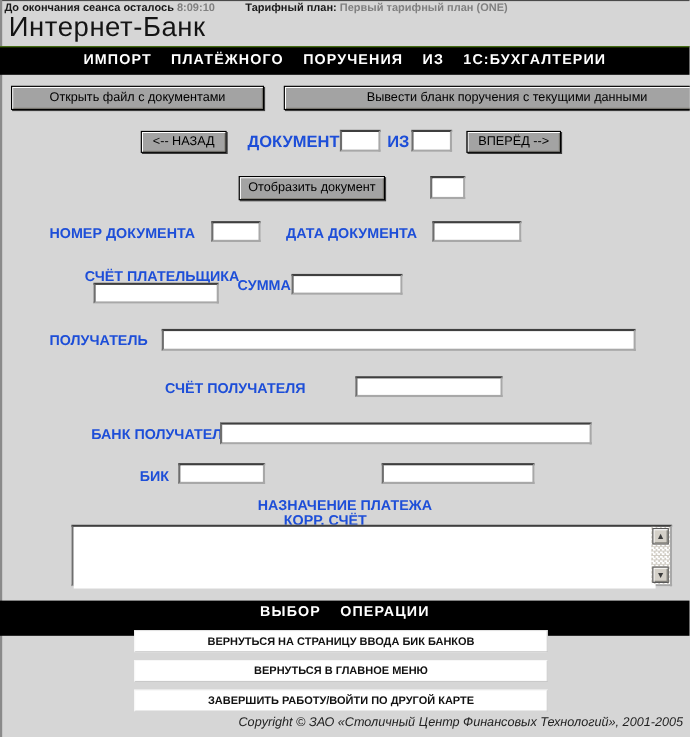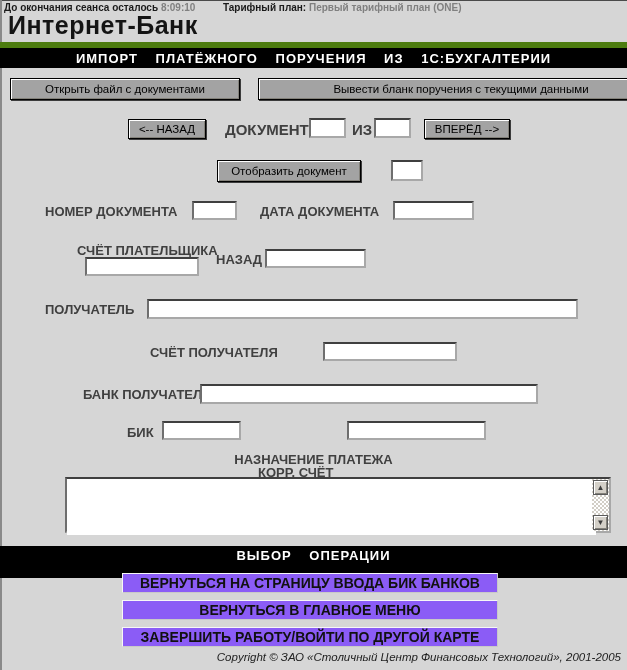--- a/index.html
+++ b/index.html
@@ -14,61 +14,61 @@
     overflow:hidden;
   }
   .frame-top{position:absolute;top:0;left:0;right:0;height:1px;background:#4a4a4a;}
   .frame-left{position:absolute;top:0;left:0;bottom:0;width:2px;background:#8a8a8a;}
 
   
   .session{position:absolute;left:4px;top:2px;font-size:10px;font-weight:bold;color:#1a1a1a;white-space:nowrap;}
   .session .muted{color:#808080;}
   .session .gap{display:inline-block;width:22px;}
 
-  .title{position:absolute;left:8px;top:11px;font-size:25px;font-weight:bold;color:#141414;letter-spacing:.5px;}
+  .title{position:absolute;left:8px;top:11px;font-size:25px;font-weight:normal;color:#141414;letter-spacing:.5px;}
 
   
   .bar{position:absolute;left:0;right:0;background:#000;color:#fff;font-weight:bold;
        font-size:13px;text-align:center;letter-spacing:1px;word-spacing:13px;white-space:nowrap;}
-  .bar1{top:42px;height:26px;border-top:6px solid #4d7c0f;box-sizing:border-box;line-height:22px;}
+  .bar1{top:42px;height:26px;border-top:1px solid #4d7c0f;box-sizing:border-box;line-height:22px;}
   .bar2{top:546px;height:32px;line-height:20px;}
 
   
   .wbtn{position:absolute;background:#a3a3a3;border:1px solid #000;
         box-shadow:inset 1px 1px 0 #ffffff, inset -1px -1px 0 #83817a, 1px 1px 0 #3c3c3c;
         font-family:"Liberation Sans",sans-serif;font-size:11.5px;color:#000;
         text-align:center;padding:0;cursor:pointer;box-sizing:border-box;}
 
   
   .tb{position:absolute;background:#fff;border:2px solid;border-color:#3f3f3f #a8a8a8 #a8a8a8 #6e6e6e;
       box-sizing:border-box;font-family:"Liberation Sans",sans-serif;font-size:12px;padding:0 2px;}
 
-  .lbl{position:absolute;font-weight:bold;font-size:13px;color:#404040;white-space:nowrap;}
+  .lbl{position:absolute;font-weight:bold;font-size:13px;color:#1d4ed8;white-space:nowrap;}
   .lbl-big{font-size:15px;}
 
   
   .ta-wrap{position:absolute;left:65px;top:477px;width:546px;height:56px;background:#fff;
            border:2px solid;border-color:#3f3f3f #a8a8a8 #a8a8a8 #6e6e6e;box-sizing:border-box;}
   .ta-wrap textarea{position:absolute;left:0;top:0;right:17px;bottom:0;width:525px;height:52px;
            border:none;outline:none;resize:none;background:#fff;overflow:hidden;
            font-family:"Liberation Sans",sans-serif;font-size:12px;}
   .sbar{position:absolute;right:0;top:0;bottom:0;width:17px;
         background-image:conic-gradient(#ffffff 25%,#d2cec6 25% 50%,#ffffff 50% 75%,#d2cec6 75%);
         background-size:4px 4px;}
   .sbtn{position:absolute;left:1px;width:15px;height:15px;background:#d4d0c8;border:1px solid #5a5a5a;
         box-shadow:inset 1px 1px 0 #fff, inset -1px -1px 0 #83817a;box-sizing:border-box;
         font-size:8px;line-height:13px;text-align:center;color:#3c3c3c;cursor:pointer;}
   .sb-up{top:1px;}
   .sb-down{bottom:1px;}
 
   
-  .opbtn{position:absolute;left:122px;width:376px;height:20px;background:#8b5cf6;
+  .opbtn{position:absolute;left:122px;width:376px;height:20px;background:#ffffff;
          border:1px solid #c9c9c9;border-top-color:#f7f7f7;border-left-color:#f7f7f7;
          box-sizing:border-box;font-family:"Liberation Sans",sans-serif;
-         font-weight:bold;font-size:14px;line-height:17px;color:#111;text-align:center;cursor:pointer;}
+         font-weight:bold;font-size:10px;line-height:17px;color:#111;text-align:center;cursor:pointer;}
 
   .copyright{position:absolute;right:6px;top:651px;font-size:11.5px;font-style:italic;color:#222;}
 </style>
 </head>
 <body>
 
 <div id="page">
   <div class="frame-top"></div>
   <div class="frame-left"></div>
 
@@ -87,31 +87,31 @@
   <button class="wbtn" style="left:10px;top:78px;width:230px;height:22px;">Открыть файл с документами</button>
   <button class="wbtn" style="left:258px;top:78px;width:406px;height:22px;">Вывести бланк поручения с текущими данными</button>
 
   <button class="wbtn" style="left:128px;top:119px;width:78px;height:20px;">&lt;-- НАЗАД</button>
   <span class="lbl lbl-big" style="left:225px;top:121px;">ДОКУМЕНТ</span>
   <input class="tb" style="left: 309px; top: 118px; width: 37px; height: 20px;" value="">
   <span class="lbl lbl-big" style="left:352px;top:121px;">ИЗ</span>
   <input class="tb" style="left: 374px; top: 118px; width: 37px; height: 20px;" value="">
   <button class="wbtn" style="left:424px;top:119px;width:86px;height:20px;">ВПЕРЁД --&gt;</button>
 
-  <button class="wbtn" style="left:217px;top:160px;width:144px;height:22px;">Отобразить документ</button>
+  <button class="wbtn" style="left:217px;top:160px;width:133px;height:22px;">Отобразить документ</button>
   <input class="tb" style="left: 391px; top: 160px; width: 32px; height: 21px;" value="">
 
   <span class="lbl" style="left:45px;top:204px;">НОМЕР ДОКУМЕНТА</span>
   <input class="tb" style="left: 192px; top: 201px; width: 45px; height: 19px;" value="">
   <span class="lbl" style="left:260px;top:204px;">ДАТА ДОКУМЕНТА</span>
   <input class="tb" style="left: 393px; top: 201px; width: 81px; height: 19px;" value="">
 
   <span class="lbl" style="left:77px;top:243px;">СЧЁТ ПЛАТЕЛЬЩИКА</span>
   <input class="tb" style="left: 85px; top: 257px; width: 114px; height: 19px;" value="">
-  <span class="lbl" style="left:216px;top:252px;">НАЗАД</span>
+  <span class="lbl" style="left:216px;top:252px;">СУММА</span>
   <input class="tb" style="left: 265px; top: 249px; width: 101px; height: 19px;" value="">
 
   <span class="lbl" style="left:45px;top:302px;">ПОЛУЧАТЕЛЬ</span>
   <input class="tb" style="left: 147px; top: 299px; width: 431px; height: 20px;" value="">
 
   <span class="lbl" style="left:150px;top:345px;">СЧЁТ ПОЛУЧАТЕЛЯ</span>
   <input class="tb" style="left: 323px; top: 342px; width: 134px; height: 19px;" value="">
 
   <span class="lbl" style="left:83px;top:387px;">БАНК ПОЛУЧАТЕЛЯ</span>
   <input class="tb" style="left: 200px; top: 384px; width: 338px; height: 20px;" value="">

